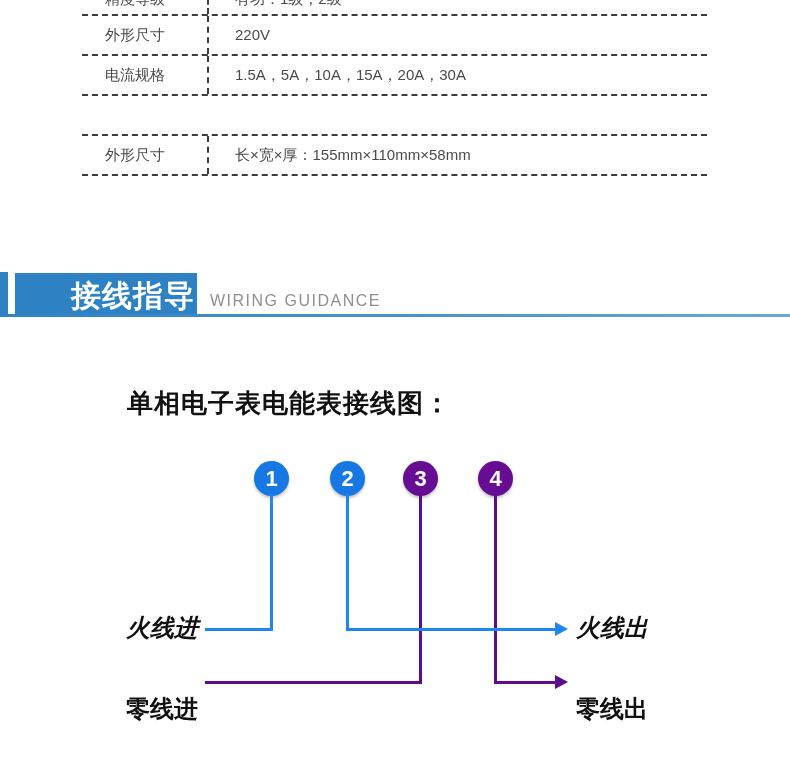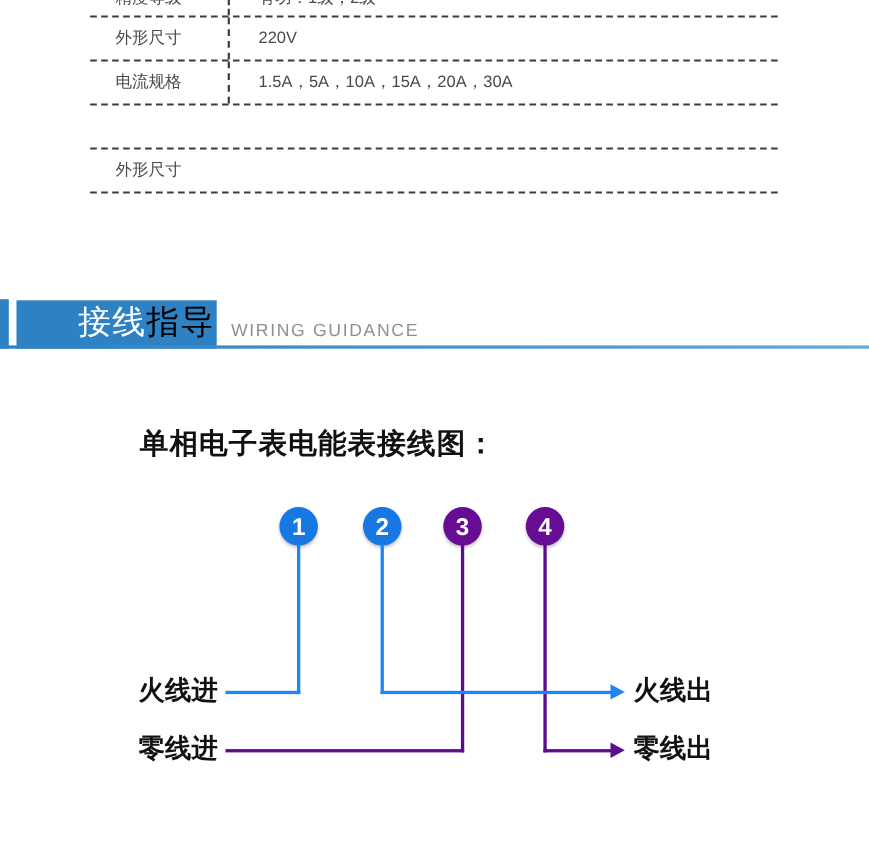--- a/index.html
+++ b/index.html
@@ -11,25 +11,25 @@
   .spec-table{position:absolute;left:82px;top:0;width:625px;color:#4a4a4a;font-size:15px;}
   .spec-row{display:flex;box-sizing:border-box;height:40px;border-bottom:2px dashed #3c3c3c;}
   .spec-row-partial{height:16px;overflow:hidden;}
   .spec-label-cell{box-sizing:border-box;width:125px;padding-left:23px;line-height:38px;white-space:nowrap;}
   .spec-value-cell{box-sizing:border-box;flex:1;border-left:2px dashed #3c3c3c;padding-left:26px;line-height:38px;white-space:nowrap;}
   .spec-row-partial .spec-label-cell,.spec-row-partial .spec-value-cell{margin-top:-20px;}
   
   .hdr-accent-bar{position:absolute;left:0;top:272px;width:8px;height:45px;background:#2E82C4;}
   .hdr-title-box{
     position:absolute;left:15px;top:273px;width:182px;height:44px;background:#2E82C4;
-    display:flex;align-items:flex-start;justify-content:flex-end;padding-right:2px;box-sizing:border-box;
-    font-size:30px;font-weight:normal;letter-spacing:1px;white-space:nowrap;
+    display:flex;align-items:flex-end;justify-content:flex-end;padding-right:2px;box-sizing:border-box;
+    font-size:30px;font-weight:bold;letter-spacing:1px;white-space:nowrap;
   }
   .hdr-zh-primary{color:#ffffff;}
-  .hdr-zh-secondary{color:#000000;}
+  .hdr-zh-secondary{color:#ffffff;}
   .hdr-subtitle{position:absolute;left:210px;top:292px;font-size:16px;color:#8f8f8f;letter-spacing:1.5px;white-space:nowrap;}
   .hdr-rule{position:absolute;left:0;top:314px;width:790px;height:3px;
     background:linear-gradient(to right,#2E82C4,#4A94CF 55%,#67A9DB);}
   
   .diagram{position:absolute;left:0;top:0;width:790px;height:768px;}
   .diagram-title{position:absolute;left:127px;top:386px;font-size:26px;font-weight:bold;color:#111;letter-spacing:1px;white-space:nowrap;}
   .terminal{
     position:absolute;width:35px;height:35px;border-radius:50%;top:461px;
     display:flex;align-items:center;justify-content:center;
     color:#fff;font-size:22px;font-weight:bold;
@@ -49,21 +49,21 @@
   .wh-live-in{left:205px;top:628px;width:68px;}
   .wh-live-out{left:346px;top:628px;width:210px;}
   .wh-neutral-in{left:205px;top:681px;width:217px;}
   .wh-neutral-out{left:494px;top:681px;width:62px;}
   .arrow{position:absolute;width:0;height:0;border-top:7px solid transparent;border-bottom:7px solid transparent;}
   .arrow-live{left:555px;top:622px;border-left:13px solid #1E86F0;}
   .arrow-neutral{left:555px;top:675px;border-left:13px solid #5C0C8E;}
   .wire-label{position:absolute;font-size:24px;font-weight:bold;color:#111;line-height:26px;white-space:nowrap;}
   .lbl-left{left:120px;width:78px;text-align:right;}
   .lbl-right{left:576px;}
-  .lbl-row1{top:615px;} .lbl-row2{top:668px;}
+  .lbl-row1{top:615px;font-style:italic;} .lbl-row2{top:696px;}
 </style>
 </head>
 <body>
 
 <div class="page">
 
   <div class="spec-table">
     <div class="spec-row spec-row-partial">
       <div class="spec-label-cell">精度等级</div>
       <div class="spec-value-cell">有功：1级，2级</div>
@@ -73,20 +73,21 @@
       <div class="spec-value-cell">220V</div>
     </div>
     <div class="spec-row">
       <div class="spec-label-cell">电流规格</div>
       <div class="spec-value-cell">1.5A，5A，10A，15A，20A，30A</div>
     </div>
     <div class="spec-row">
     </div>
     <div class="spec-row">
       <div class="spec-label-cell">外形尺寸</div>
+      <div class="spec-value-cell">长×宽×厚：155mm×110mm×58mm</div>
     </div>
   </div>
 
   <div class="hdr-accent-bar"></div>
   <div class="hdr-title-box">
     <span class="hdr-zh-primary">接线</span>
       <span class="hdr-zh-secondary">指导</span>
   </div>
   <div class="hdr-subtitle">WIRING GUIDANCE</div>
   <div class="hdr-rule"></div>

